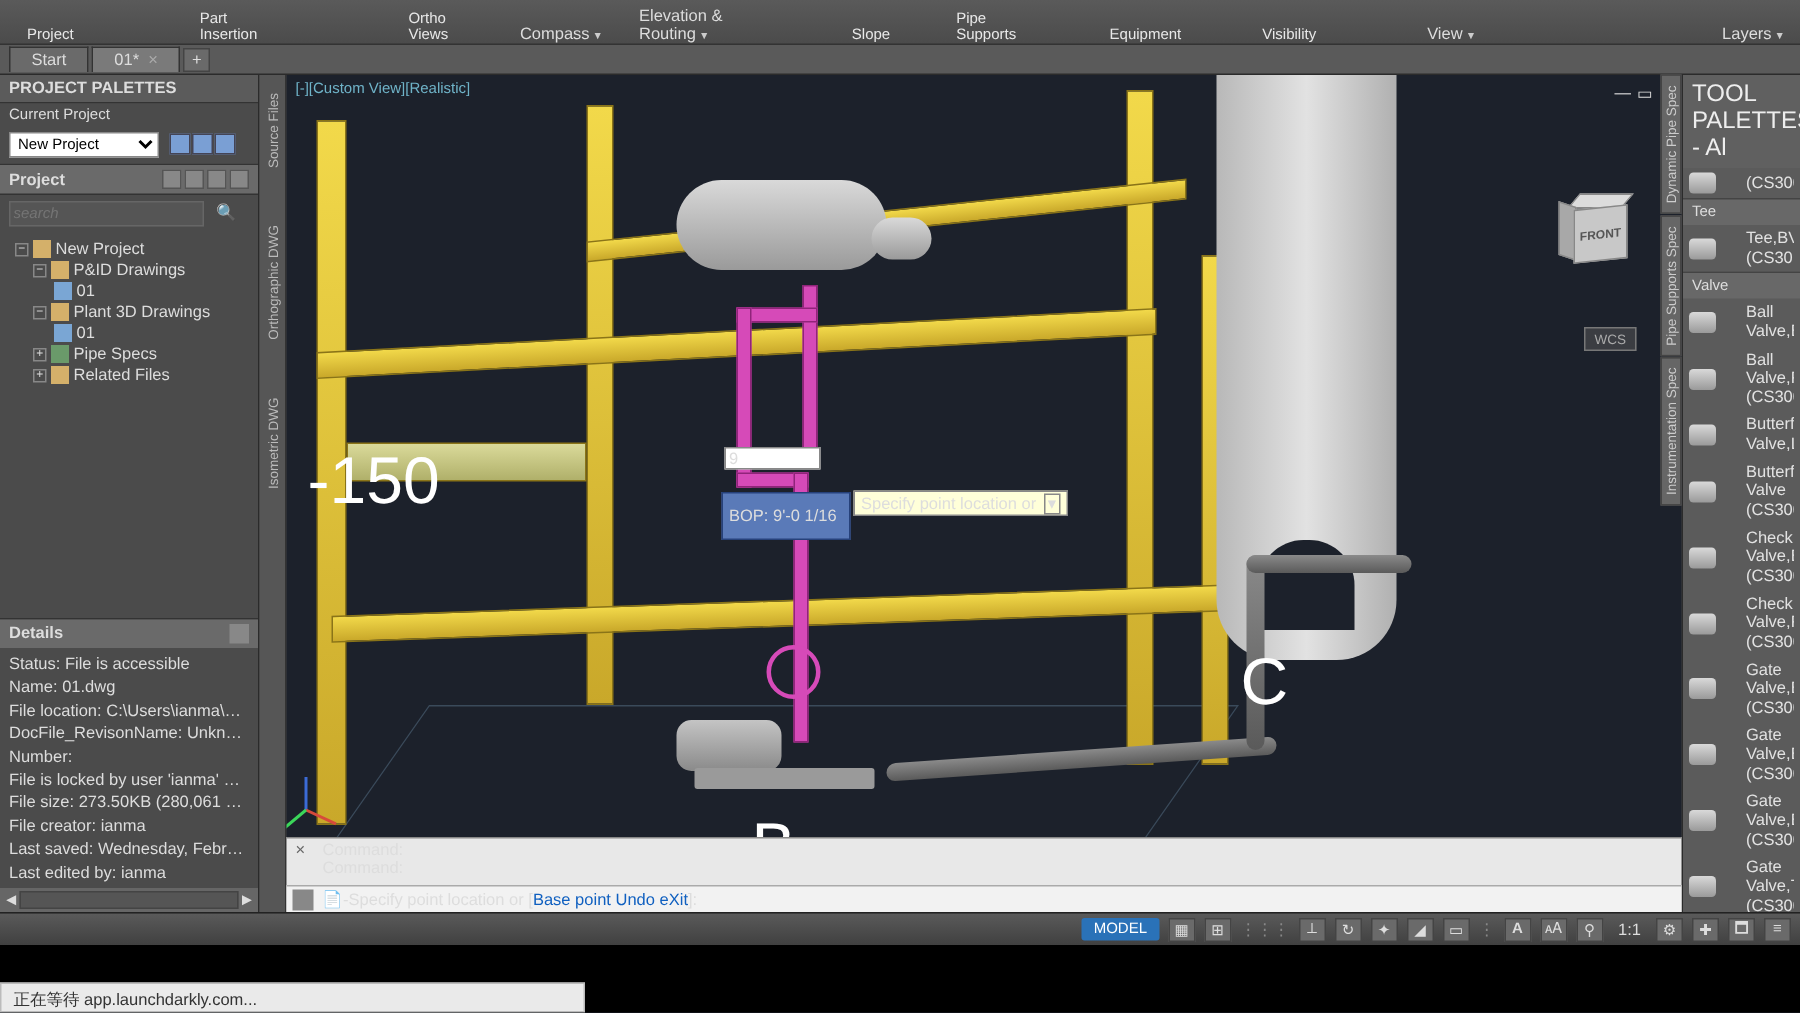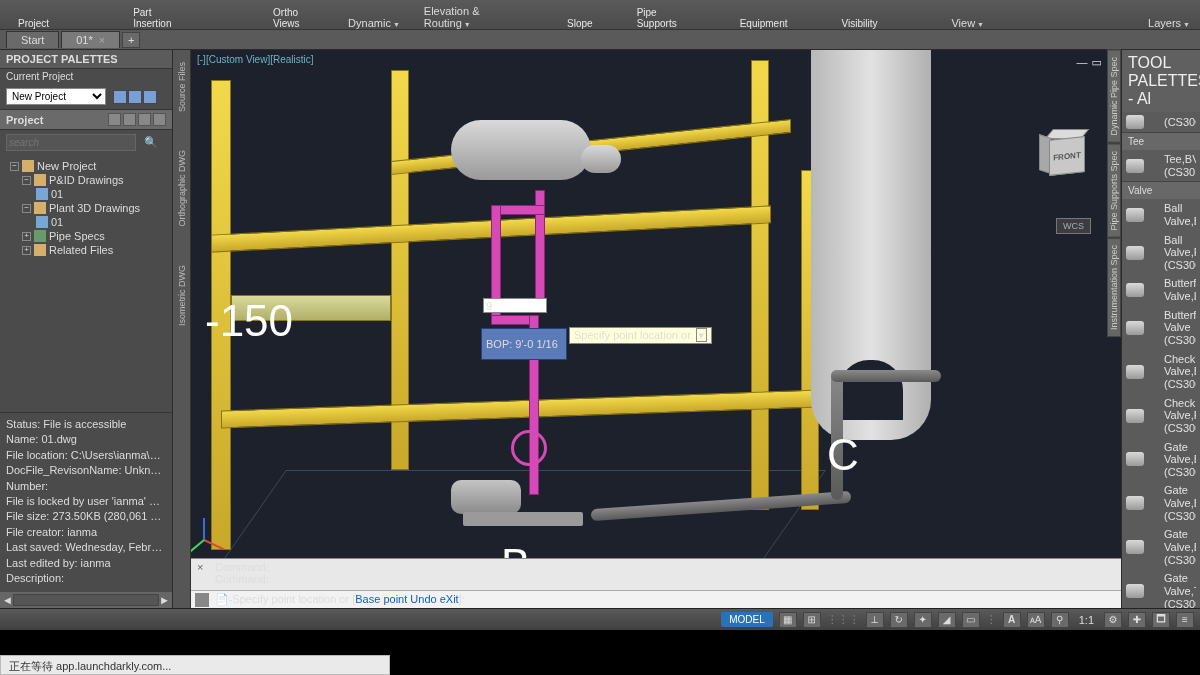--- a/index.html
+++ b/index.html
@@ -119,21 +119,21 @@
     <div class="ribbon-grp">
         <span class="ribbon-lbl">Project</span>
       </div>
     <div class="ribbon-grp" style="margin-left:60px">
         <span class="ribbon-lbl">Part Insertion</span>
       </div>
     <div class="ribbon-grp" style="margin-left:60px">
         <span class="ribbon-lbl">Ortho Views</span>
       </div>
     <div class="ribbon-grp">
-        <span class="ribbon-lbl"><span>Dynamic</span><span class="ribbon-arrow">▼</span></span>
+        <span class="ribbon-lbl"><span>Compass</span><span class="ribbon-arrow">▼</span></span>
       </div>
     <div class="ribbon-grp">
         <span class="ribbon-lbl"><span>Elevation &amp; Routing</span><span class="ribbon-arrow">▼</span></span>
       </div>
     <div class="ribbon-grp" style="margin-left:20px">
         <span class="ribbon-lbl">Slope</span>
       </div>
     <div class="ribbon-grp" style="margin-left:20px">
         <span class="ribbon-lbl">Pipe Supports</span>
       </div>
@@ -211,20 +211,26 @@
             <span>Pipe Specs</span>
           </div>
         <div class="tree-node d1">
             <span class="t-toggle">+</span>
             <span class="t-ico fldr"></span>
             <span>Related Files</span>
           </div>
       </div>
 
       <div class="details">
+        <div class="det-hdr">
+            <span>Details</span>
+            <span style="margin-left:auto;display:flex;gap:2px">
+              <span class="tool" style="width:13px;height:13px;background:#888"></span>
+            </span>
+          </div>
         <div class="det-body">
           <div>Status: File is accessible</div>
           <div>Name: 01.dwg</div>
           <div>File location: C:\Users\ianma\OneDrive\JM Con</div>
           <div>DocFile_RevisonName:  Unknown</div>
           <div>Number:</div>
           <div>File is locked by user 'ianma' on machine 'NEW</div>
           <div>File size: 273.50KB (280,061 bytes)</div>
           <div>File creator: ianma</div>
           <div>Last saved: Wednesday, February 13, 2019 3:31</div>

